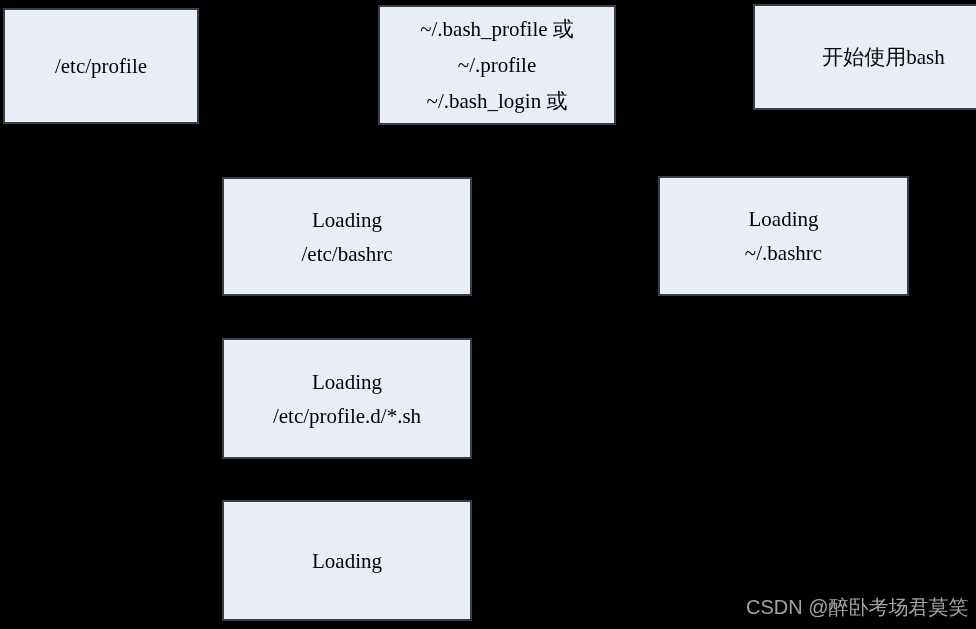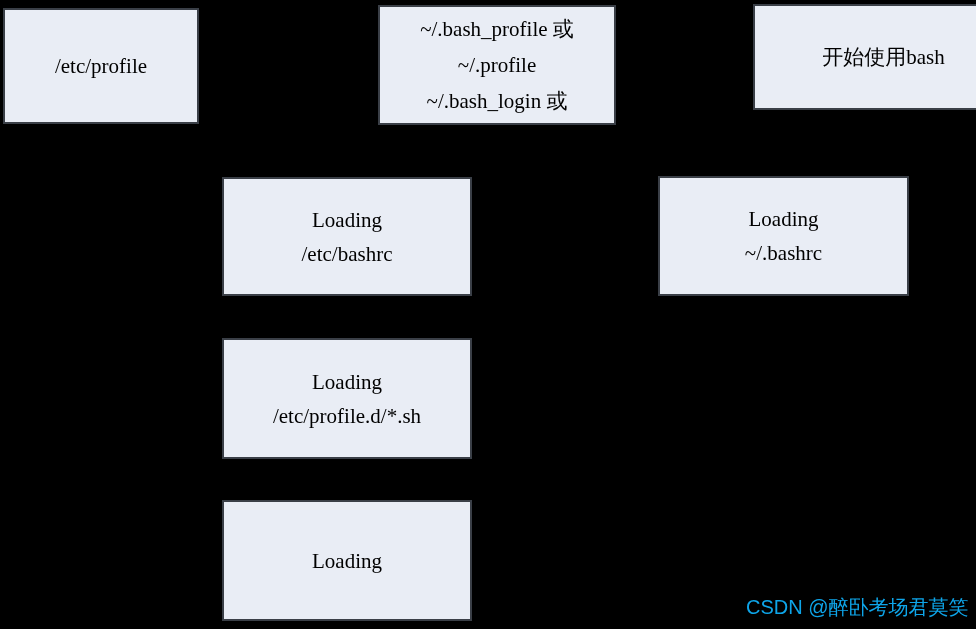--- a/index.html
+++ b/index.html
@@ -31,21 +31,21 @@
   .b2 { left: 378px; top: 5px;   width: 238px; height: 120px; line-height: 36px; }
   .b3 { left: 753px; top: 4px;   width: 261px; height: 106px; }
   .b4 { left: 222px; top: 177px; width: 250px; height: 119px; }
   .b5 { left: 658px; top: 176px; width: 251px; height: 120px; }
   .b6 { left: 222px; top: 338px; width: 250px; height: 121px; }
   .b7 { left: 656px; top: 340px; width: 253px; height: 120px; }
   .b8 { left: 222px; top: 500px; width: 250px; height: 121px; }
   .watermark {
     position: absolute;
     left: 746px; top: 593px;
-    color: #0ea5e9;
+    color: #a3a3a3;
     font-family: "Liberation Sans", sans-serif;
     font-size: 20px;
     line-height: 28px;
     white-space: nowrap;
   }
 </style>
 </head>
 <body>
 
 <div class="canvas">

